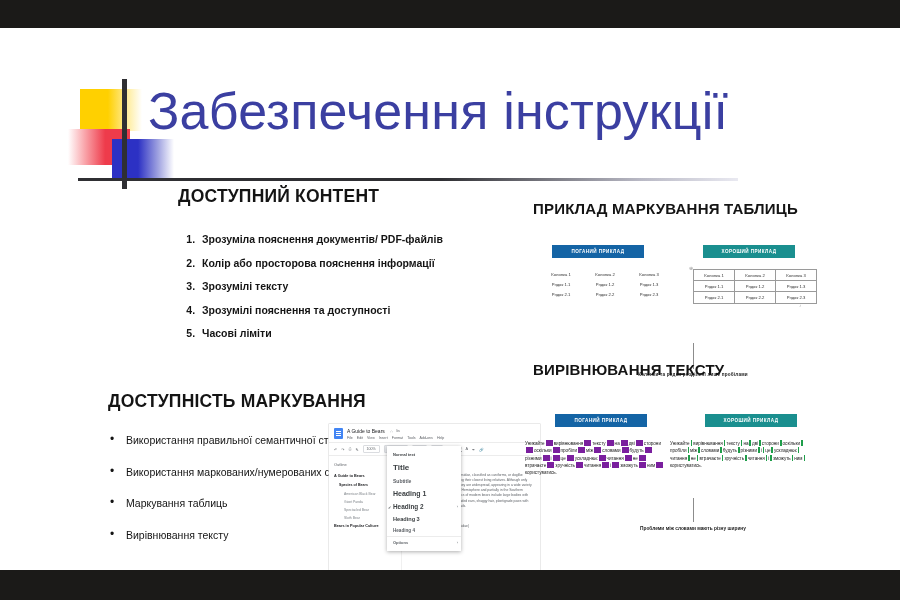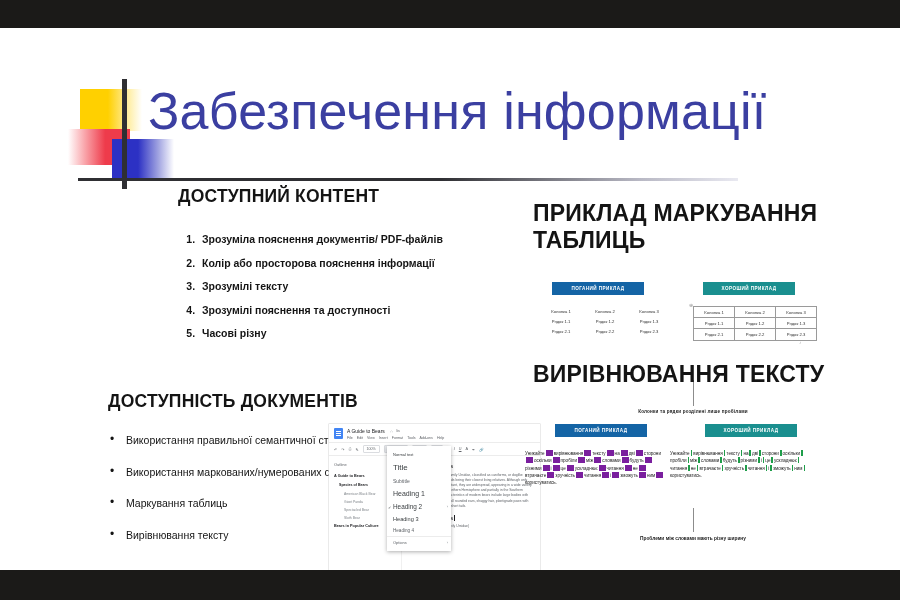--- a/index.html
+++ b/index.html
@@ -31,21 +31,21 @@
     background:linear-gradient(to right,#2f2f33 0%,#2f2f33 55%,#b8b8c4 85%,#e9e9f1 100%);}
   .title{
     position:absolute;left:148px;top:57px;width:720px;
     color:#3b3fa1;font-size:52px;line-height:1.02;font-weight:400;
     letter-spacing:.2px;white-space:nowrap;
   }
 
   
   .sec-h{
     font-weight:bold;color:#141414;letter-spacing:.2px;
-    font-size:23px;
+    font-size:15px;
   }
 
   
   .blk-content{position:absolute;left:178px;top:158px;width:330px;}
   .blk-content .sec-h{font-size:17.5px;}
   ol.num{margin:26px 0 0 0;padding:0 0 0 20px;list-style:decimal;}
   ol.num li{
     font-size:10.5px;font-weight:bold;color:#141414;
     margin-bottom:11px;padding-left:4px;line-height:1.2;
   }
@@ -130,22 +130,22 @@
   .gd-outline .o3{color:#80868b;font-size:3.4px;margin:0 0 4px 10px;}
   .gd-doc{flex:1;padding:7px 6px;}
   .gd-doc h1{font-size:6px;font-weight:400;color:#202124;margin:0 0 4px 0;}
   .gd-doc p{font-size:3.4px;line-height:1.5;color:#5f6368;margin:0 0 6px 0;}
   .gd-doc h2{font-size:6px;font-weight:400;color:#202124;margin:0 0 3px 0;
     border-right:1px solid #202124;display:inline-block;padding-right:1px;}
   .gd-doc .lead{font-size:3.4px;color:#5f6368;margin:0 0 3px 0;}
   .gd-doc ul{margin:0;padding-left:9px;}
   .gd-doc li{font-size:3.6px;color:#5f6368;margin-bottom:2.5px;}
   .gd-dropdown{
-    position:absolute;left:58px;top:22px;width:64px;background:#fff;
-    box-shadow:0 1px 4px rgba(0,0,0,.32);padding:3px 0;
+    position:absolute;left:58px;top:22px;width:74px;background:#fff;
+    box-shadow:0 1px 4px rgba(0,0,0,.32);padding:3px 0;font-weight:bold;
   }
   .gd-dropdown .it{padding:3px 6px;color:#3c4043;position:relative;}
   .gd-dropdown .it.n{font-size:4px;}
   .gd-dropdown .it.t{font-size:8px;}
   .gd-dropdown .it.s{font-size:5px;color:#5f6368;}
   .gd-dropdown .it.h1{font-size:7px;}
   .gd-dropdown .it.h2{font-size:6.4px;}
   .gd-dropdown .it.h3{font-size:5.6px;}
   .gd-dropdown .it.h4{font-size:4.6px;color:#5f6368;}
   .gd-dropdown .it.op{font-size:4px;color:#5f6368;border-top:.5px solid #ececec;}
@@ -162,35 +162,35 @@
 
   <div class="slide">
 
     <div class="deco">
       <div class="sq yellow"></div>
       <div class="sq red"></div>
       <div class="sq blue"></div>
       <div class="vline"></div>
     </div>
     <div class="hline"></div>
-    <div class="title">Забезпечення інформації</div>
+    <div class="title">Забезпечення інструкції</div>
 
     <div class="blk-content">
       <div class="sec-h">ДОСТУПНИЙ КОНТЕНТ</div>
       <ol class="num">
         <li>Зрозуміла пояснення документів/ PDF-файлів</li>
         <li>Колір або просторова пояснення інформації</li>
         <li>Зрозумілі тексту</li>
         <li>Зрозумілі пояснення та доступності</li>
-        <li>Часові різну</li>
+        <li>Часові ліміти</li>
       </ol>
     </div>
 
     <div class="blk-docs">
-      <div class="sec-h">ДОСТУПНІСТЬ ДОКУМЕНТІВ</div>
+      <div class="sec-h">ДОСТУПНІСТЬ МАРКУВАННЯ</div>
       <ul class="bul">
         <li>Використання правильної семантичної структури</li>
         <li>Використання маркованих/нумерованих списків</li>
         <li>Маркування таблиць</li>
         <li>Вирівнювання тексту</li>
       </ul>
     </div>
 
     <div class="gdocs">
       <div class="gd-top">

